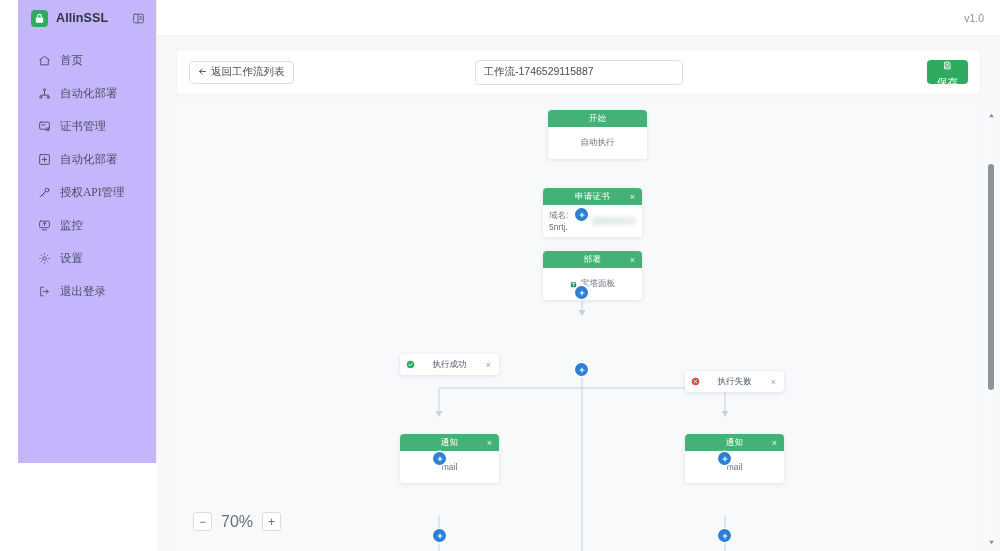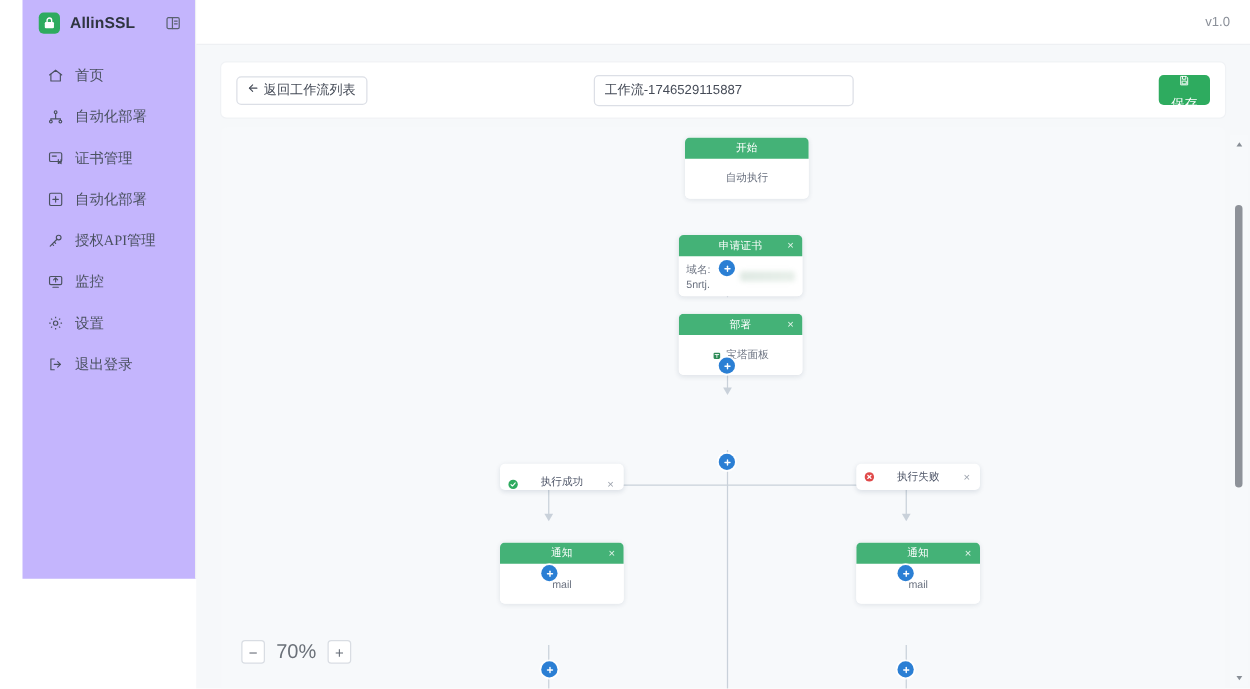--- a/index.html
+++ b/index.html
@@ -453,21 +453,21 @@
               <span class="bt-dot">
                 <svg width="7" height="7" viewBox="0 0 24 24">
                     <rect x="3" y="4" width="18" height="17" rx="3" fill="#2e8b57"></rect>
                     <path d="M7 9h10M12 9v8" stroke="#ffffff" stroke-width="2.4" stroke-linecap="round"></path>
                   </svg>
               </span>
               <span>宝塔面板</span>
             </div>
           </div>
 
-          <div class="cond-node" style="left:223px; top:269px;align-items:flex-end;">
+          <div class="cond-node" style="left:223px; top:252px;">
             <span class="cond-icon">
               <svg width="9" height="9" viewBox="0 0 24 24">
                   <circle cx="12" cy="12" r="10" fill="#2eab5f"></circle>
                   <path d="M7.5 12.5l3 3 6-6.5" fill="none" stroke="#fff" stroke-width="2.4" stroke-linecap="round" stroke-linejoin="round"></path>
                 </svg>
             </span>
             <span class="cond-label">执行成功</span>
             <span class="cond-close">×</span>
           </div>
 

